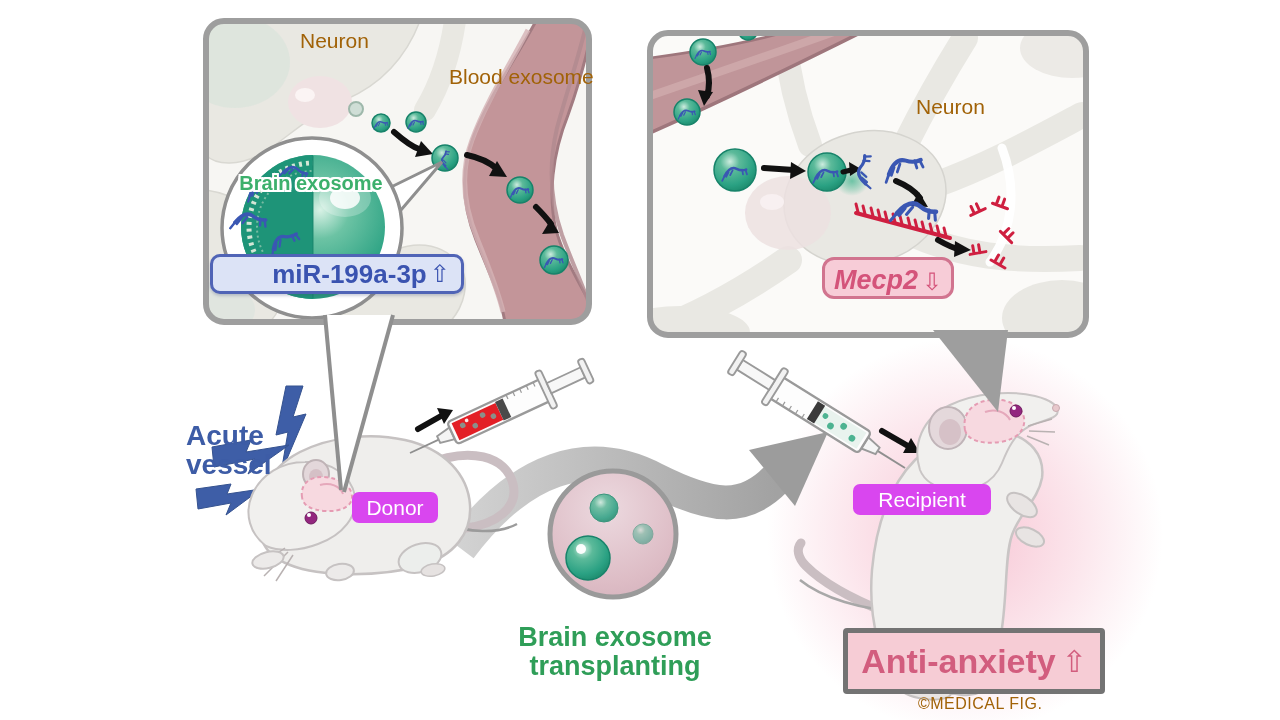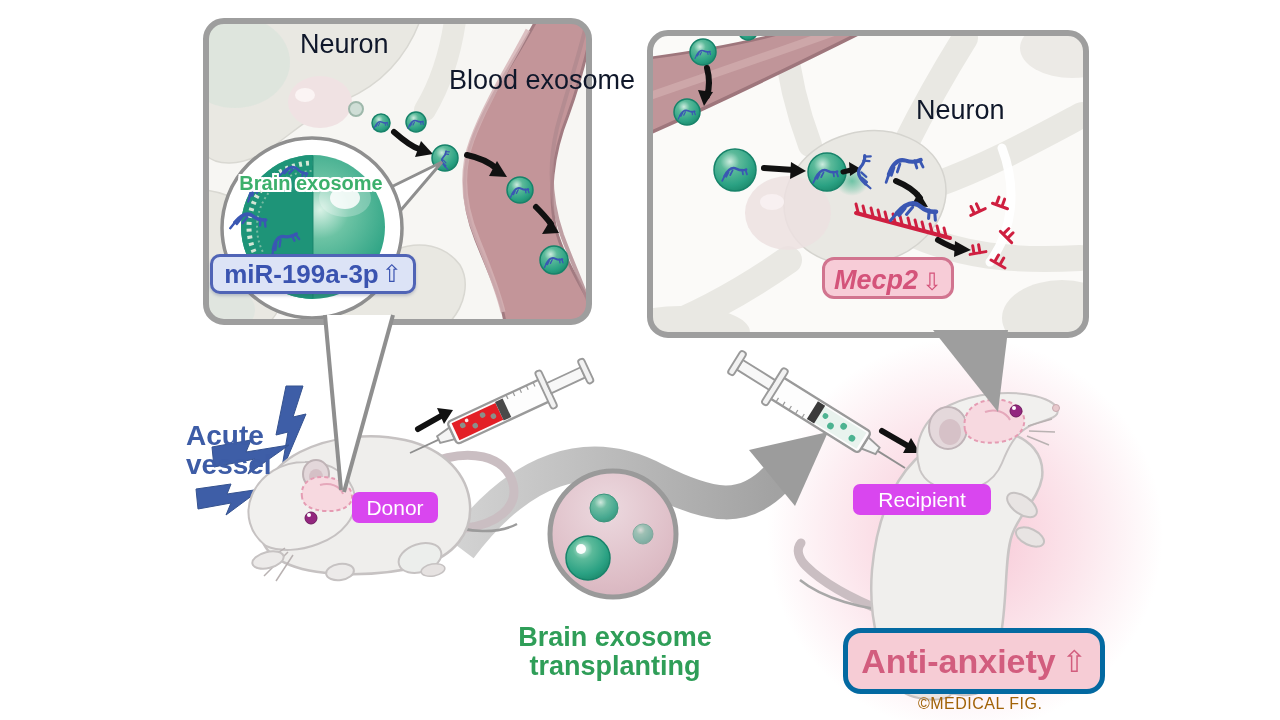--- a/index.html
+++ b/index.html
@@ -1,36 +1,36 @@
 <!DOCTYPE html>
 <html><head>
 <meta charset="utf-8">
 <style>
   html,body{margin:0;padding:0;background:#fff;}
   .stage{position:relative;width:1280px;height:720px;background:#ffffff;overflow:hidden;
          font-family:"Liberation Sans", sans-serif;}
   .stage svg{position:absolute;left:0;top:0;}
   .txt{position:absolute;white-space:nowrap;}
-  .lbl-dark{font-size:27px;color:#0f172a;}
+  .lbl-dark{font-size:21px;color:#a16207;}
   .brain-exo{width:170px;text-align:center;font-weight:bold;font-size:20px;color:#3cb06c;
     text-shadow:-2px -2px 0 #fff,2px -2px 0 #fff,-2px 2px 0 #fff,2px 2px 0 #fff,0 -2px 0 #fff,0 2px 0 #fff,-2px 0 0 #fff,2px 0 0 #fff;}
   .mir-box{display:flex;align-items:center;justify-content:center;gap:3px;
     width:200px;height:34px;background:#dce3f6;border:3px solid #5064b6;border-radius:10px;
-    font-weight:bold;font-size:26px;color:#3a53b0;box-shadow:0 2px 3px rgba(60,70,120,.25);}
+    font-weight:bold;font-size:26px;color:#3a53b0;box-shadow:0 2px 3px rgba(60,70,120,.25);padding-left:48px;}
   .mir-box .arr{font-weight:normal;font-size:24px;}
   .mecp2-box{display:flex;align-items:flex-end;justify-content:center;gap:4px;
     width:126px;height:36px;background:#f7ccd7;border:3px solid #d1748f;border-radius:12px;
     font-weight:bold;font-style:italic;font-size:27px;color:#d4537a;}
   .mecp2-box .arr{font-style:normal;font-weight:normal;font-size:24px;}
   .chip{display:flex;align-items:center;justify-content:center;background:#d946ef;color:#fff;
     border-radius:7px;font-size:21px;}
   .acute{font-weight:bold;font-size:28px;color:#3d5ca6;line-height:1.04;}
   .transplant{width:250px;text-align:center;font-weight:bold;font-size:27px;color:#2f9e58;line-height:1.07;}
   .anti-box{display:flex;align-items:center;justify-content:center;gap:6px;
-    width:252px;height:56px;background:#f6ccd5;border:5px solid #0369a1;border-radius:18px;
+    width:252px;height:56px;background:#f6ccd5;border:5px solid #737373;border-radius:4px;
     font-weight:bold;font-size:34px;color:#d25d7e;}
   .anti-box .arr{font-weight:normal;font-size:30px;}
   .credit{font-size:16px;color:#a16207;letter-spacing:.5px;}
 </style>
 </head>
 <body>
 
 <div class="stage">
 
 <svg width="1280" height="720" viewBox="0 0 1280 720">

